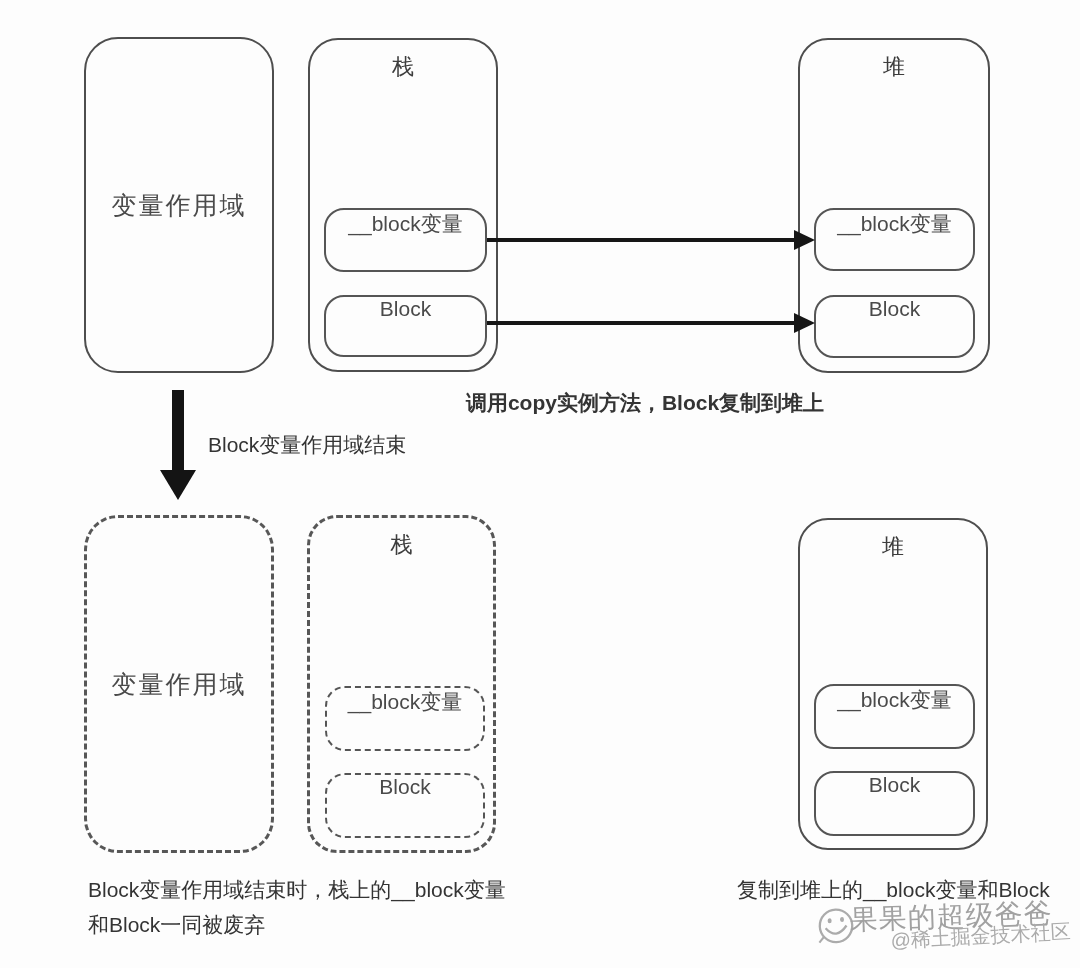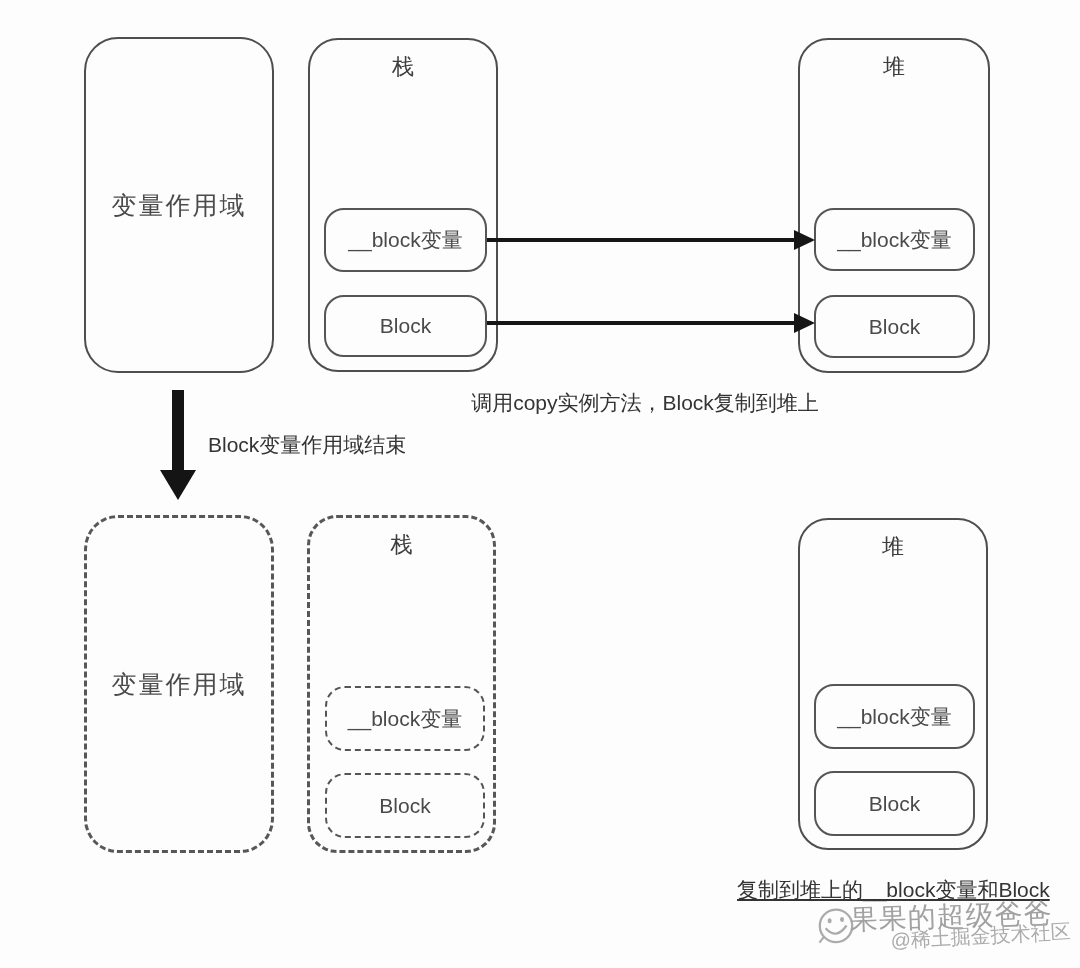--- a/index.html
+++ b/index.html
@@ -42,21 +42,21 @@
     color: #4a4a4a;
     letter-spacing: 2px;
   }
 
   .inner {
     position: absolute;
     border: 2.2px solid #555;
     border-radius: 20px;
     box-sizing: border-box;
     display: flex;
-    align-items: center;
+    align-items: flex-start;
     justify-content: center;
     font-size: 21px;
     color: #4a4a4a;
   }
   .inner.dashed { border-style: dashed; border-width: 2.8px; }
 
   
   .h-arrow-line {
     position: absolute;
     height: 4px;
@@ -159,21 +159,21 @@
       <span>Block</span>
     </div>
   </div>
 
   <div class="h-arrow-line" style="left:487px; top:238px; width:308px;"></div>
   <div class="h-arrow-head" style="left:794px; top:230px;"></div>
 
   <div class="h-arrow-line" style="left:487px; top:321px; width:308px;"></div>
   <div class="h-arrow-head" style="left:794px; top:313px;"></div>
 
-  <div class="caption centered" style="left:420px; top:385px; width:450px;">调用copy实例方法，Block复制到堆上</div>
+  <div class="caption centered" style="left:420px; top:385px; width:450px;font-weight:bold;">调用copy实例方法，Block复制到堆上</div>
 
   <div class="down-arrow-shaft"></div>
   <div class="down-arrow-head"></div>
   <div class="arrow-label">Block变量作用域结束</div>
 
   <div class="box dashed" style="left:84px; top:515px; width:190px; height:338px; border-radius:34px;">
     <div class="center-label">变量作用域</div>
   </div>
 
   <div class="box dashed" style="left:307px; top:515px; width:189px; height:338px;">
@@ -189,22 +189,26 @@
   <div class="box" style="left:798px; top:518px; width:190px; height:332px;">
     <div class="box-title">堆</div>
     <div class="inner" style="left:14px; top:164px; width:161px; height:65px;">
       <span>__block变量</span>
     </div>
     <div class="inner" style="left:14px; top:251px; width:161px; height:65px;">
       <span>Block</span>
     </div>
   </div>
 
-
-  <div class="caption" style="left:737px; top:872px;text-decoration:underline;">
+  <div class="caption" style="left:88px; top:872px;">
+    <div>Block变量作用域结束时，栈上的__block变量</div>
+    <div>和Block一同被废弃</div>
+  </div>
+
+  <div class="caption" style="left:737px; top:872px;">
     <div>复制到堆上的__block变量和Block</div>
   </div>
 
   <div class="watermark">
     <span class="wm-emoji">
       <svg width="42" height="42" viewBox="0 0 44 44" fill="none">
         <circle cx="21" cy="21" r="17" stroke="#9a9a9a" stroke-width="2.4"></circle>
         <ellipse cx="14.5" cy="15.5" rx="2.1" ry="2.6" fill="#9a9a9a"></ellipse>
         <ellipse cx="27.5" cy="14.5" rx="2.1" ry="2.6" fill="#9a9a9a"></ellipse>
         <path d="M10 23 Q21 36 32 21" stroke="#9a9a9a" stroke-width="2.4" fill="none"></path>

